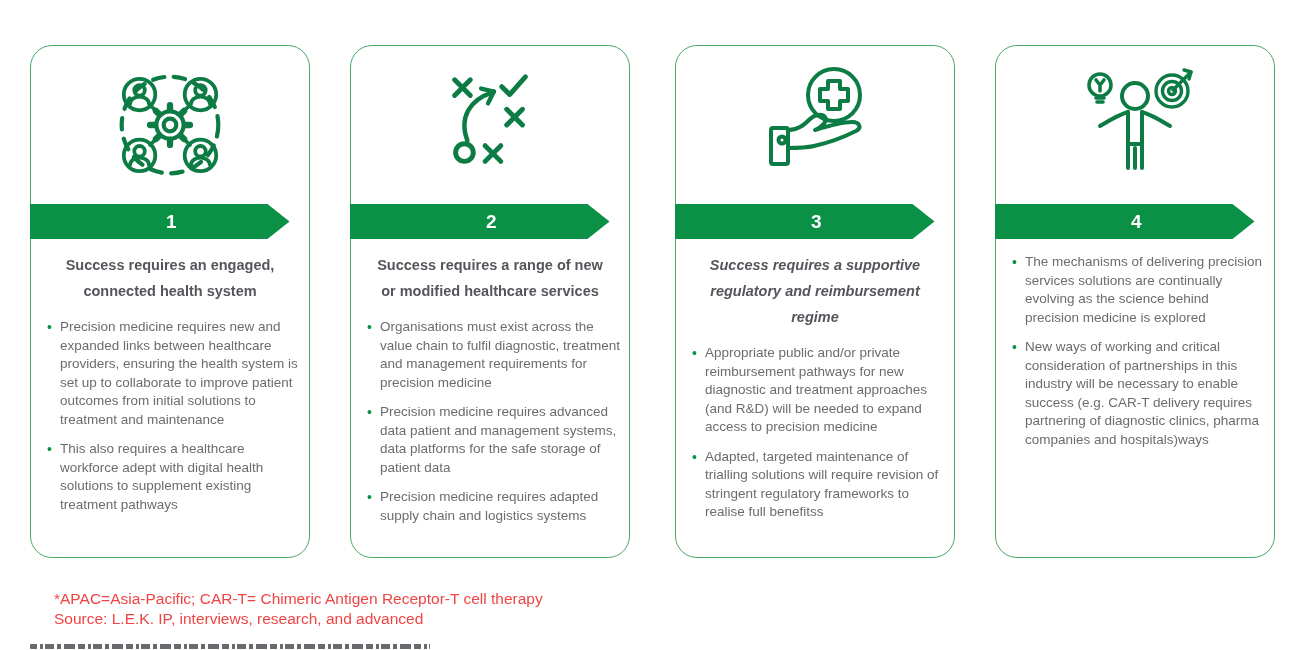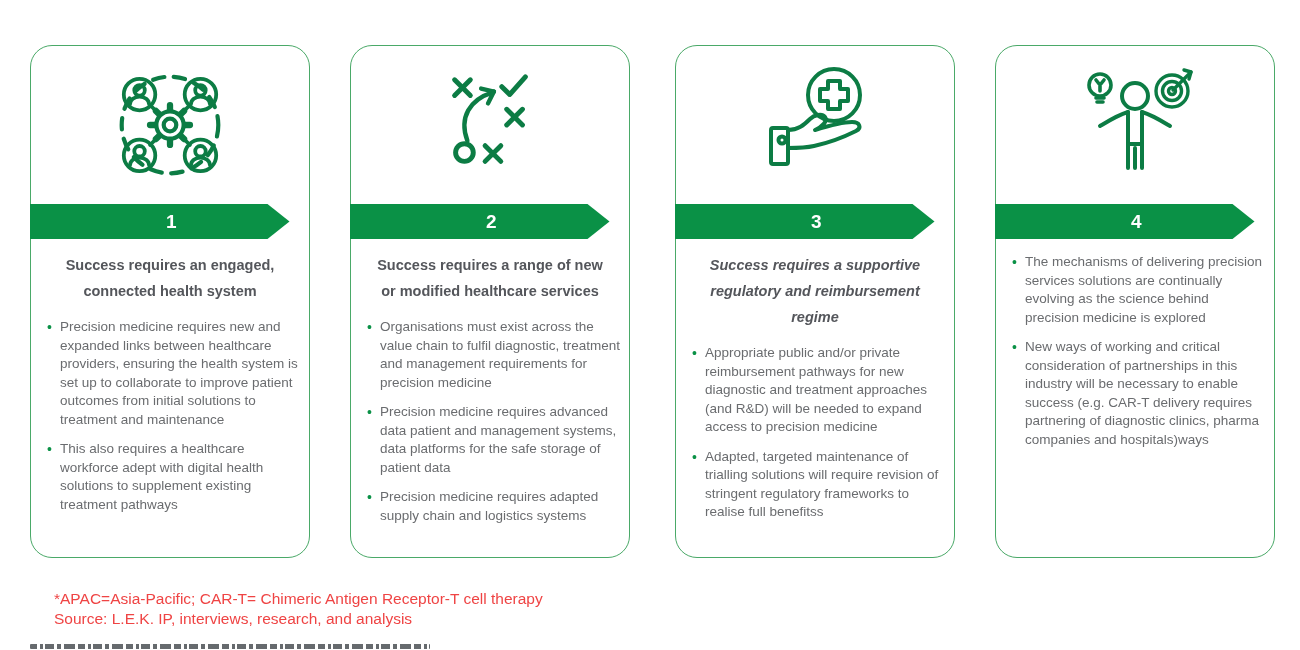--- a/index.html
+++ b/index.html
@@ -208,16 +208,16 @@
     </div>
     <div class="bullet">
       <span class="dot">•</span>
       <span>New ways of working and critical consideration of partnerships in this industry will be necessary to enable success (e.g. CAR-T delivery requires partnering of diagnostic clinics, pharma companies and hospitals)ways</span>
     </div>
   </div>
 </div>
 
 <div class="footnote">
   <div>*APAC=Asia-Pacific; CAR-T= Chimeric Antigen Receptor-T cell therapy</div>
-  <div>Source: L.E.K. IP, interviews, research, and analysis</div>
+  <div>Source: L.E.K. IP, interviews, research, and advanced</div>
 </div>
 
 <div class="cropped-artifact"></div>
 
 </body></html>

